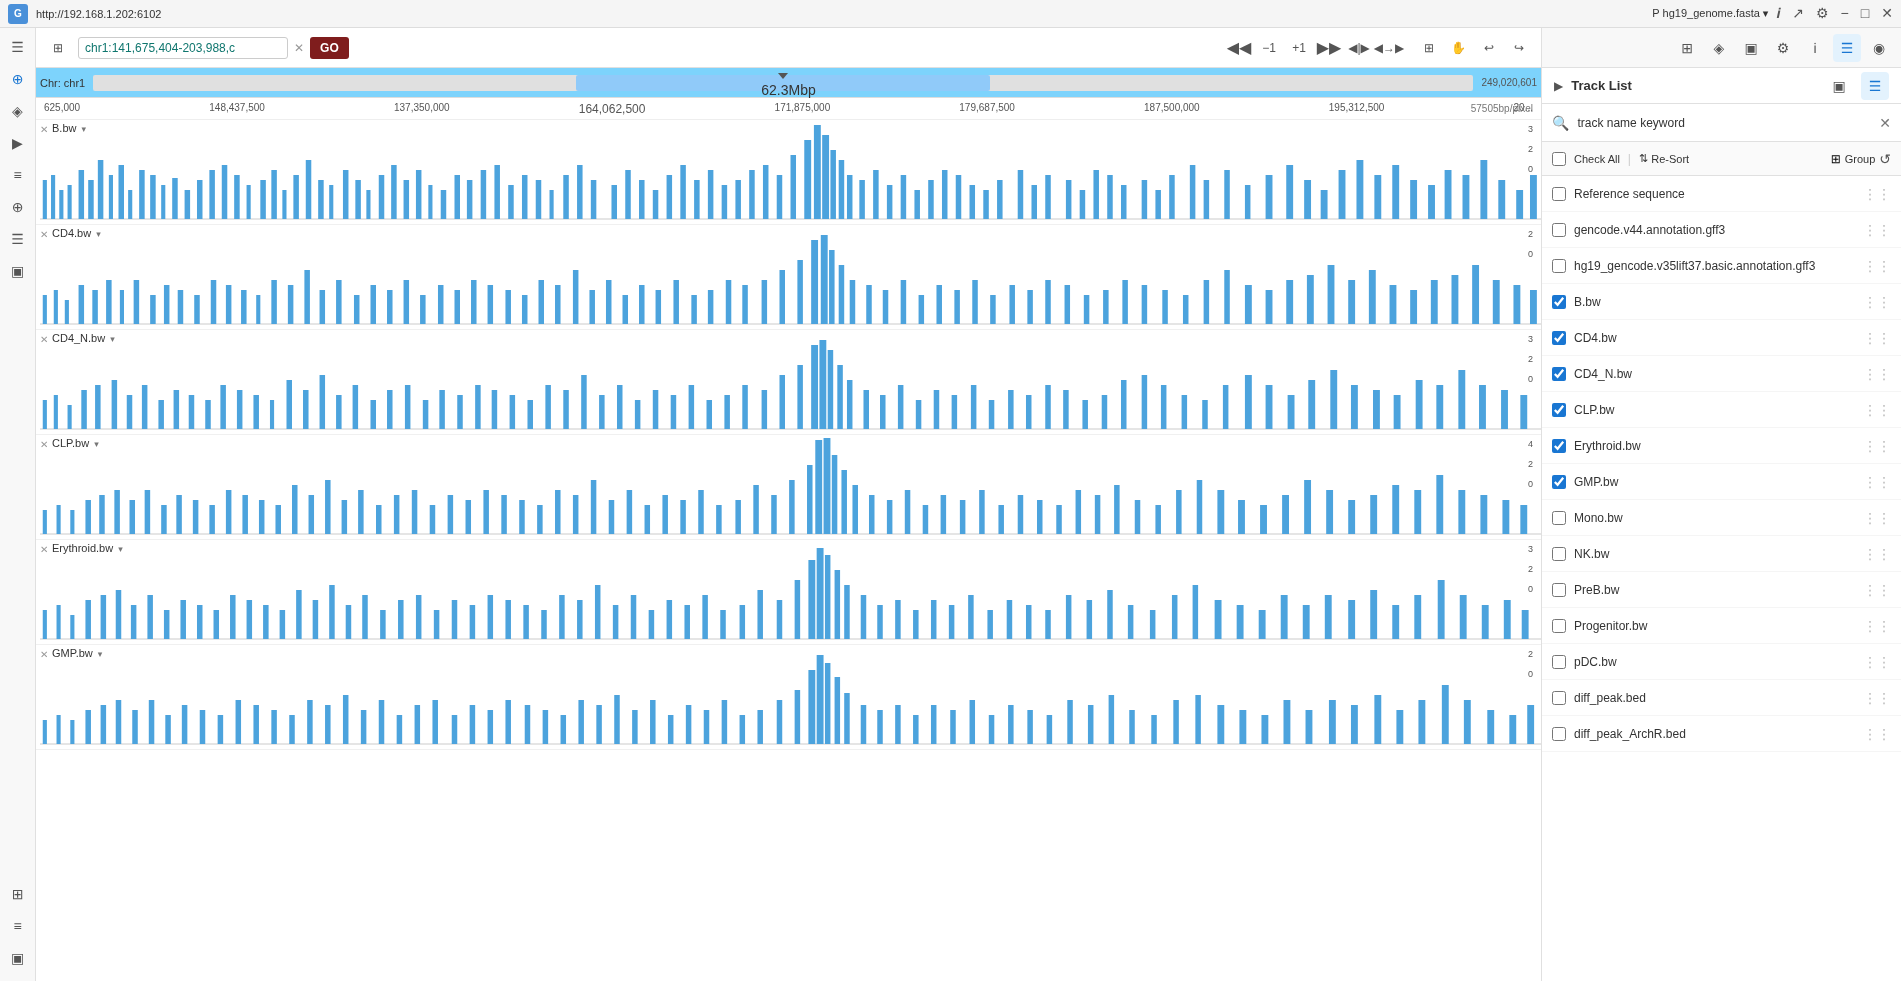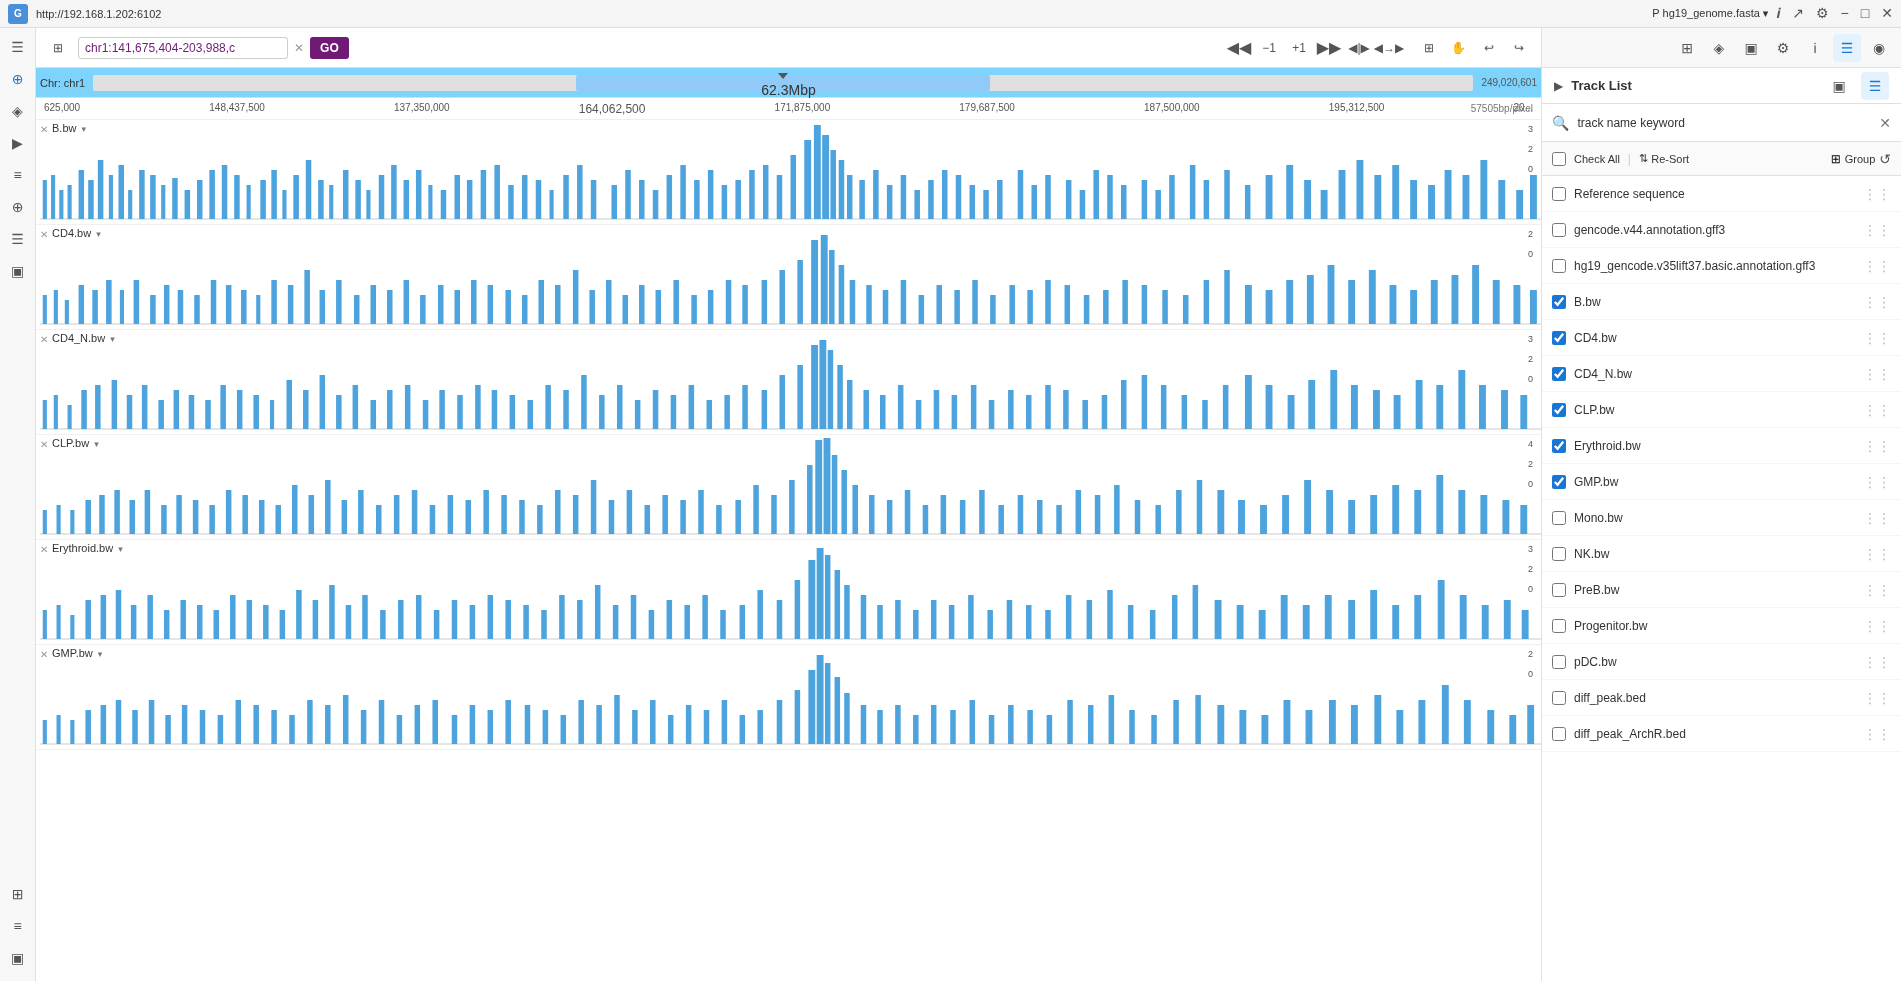--- a/index.html
+++ b/index.html
@@ -59,24 +59,24 @@
       padding: 0 8px;
       gap: 6px;
     }
     .nav-icon { width: 28px; height: 28px; display: flex; align-items: center; justify-content: center; cursor: pointer; color: #555; border-radius: 4px; }
     .location-input {
       border: 1px solid #ccc;
       border-radius: 3px;
       padding: 3px 6px;
       font-size: 12px;
       width: 210px;
-      color: #701a75;
+      color: #0f766e;
     }
     .go-btn {
-      background: #701a75;
+      background: #7f1d1d;
       color: white;
       border: none;
       border-radius: 3px;
       padding: 4px 10px;
       cursor: pointer;
       font-size: 12px;
       font-weight: bold;
     }
     .nav-spacer { flex: 1; }
     .nav-right-icons { display: flex; gap: 2px; }

